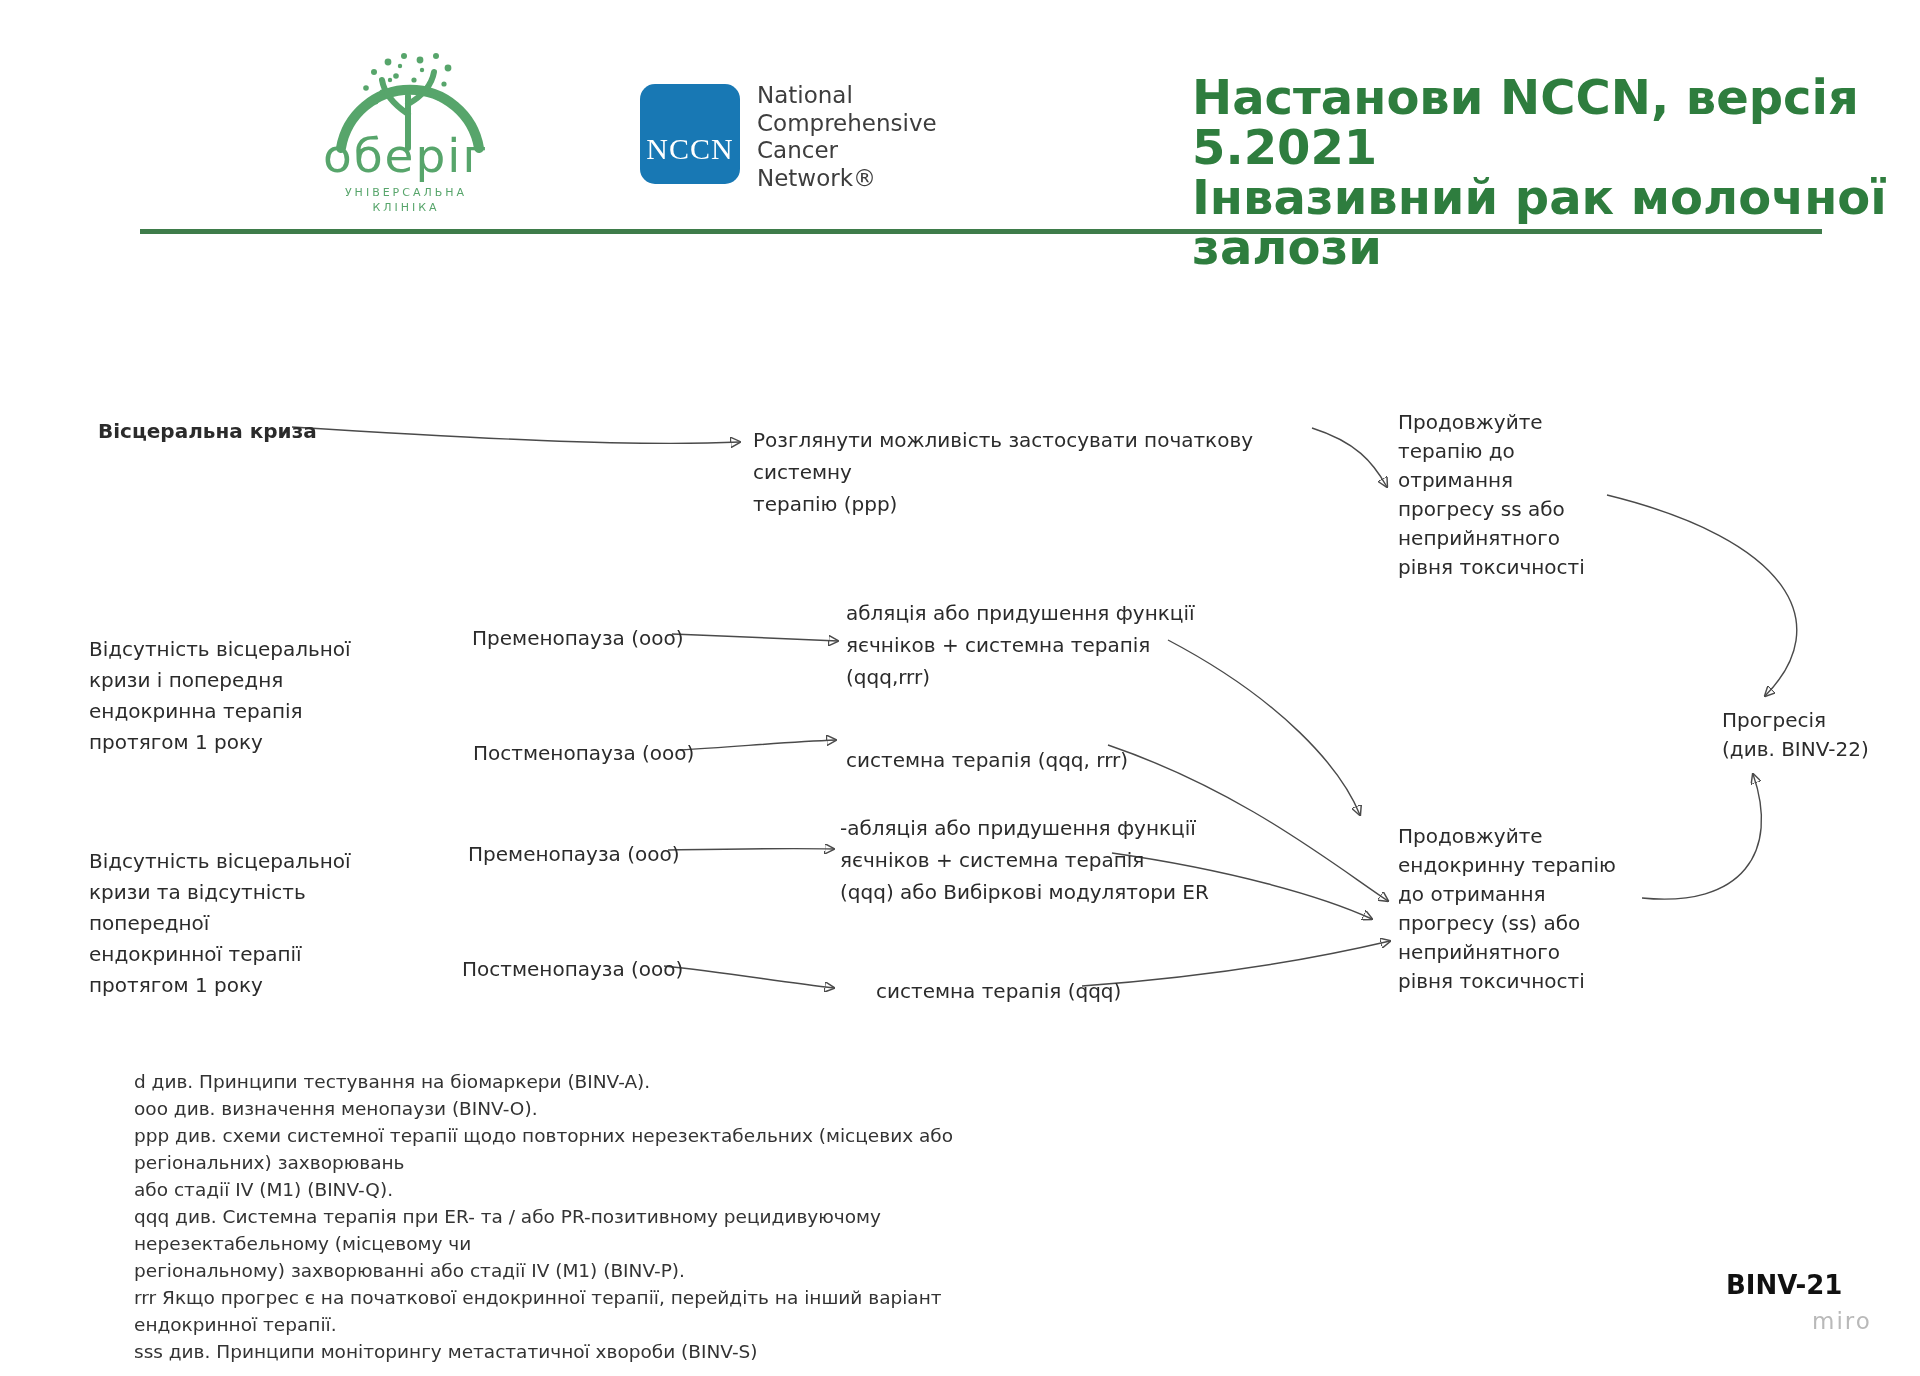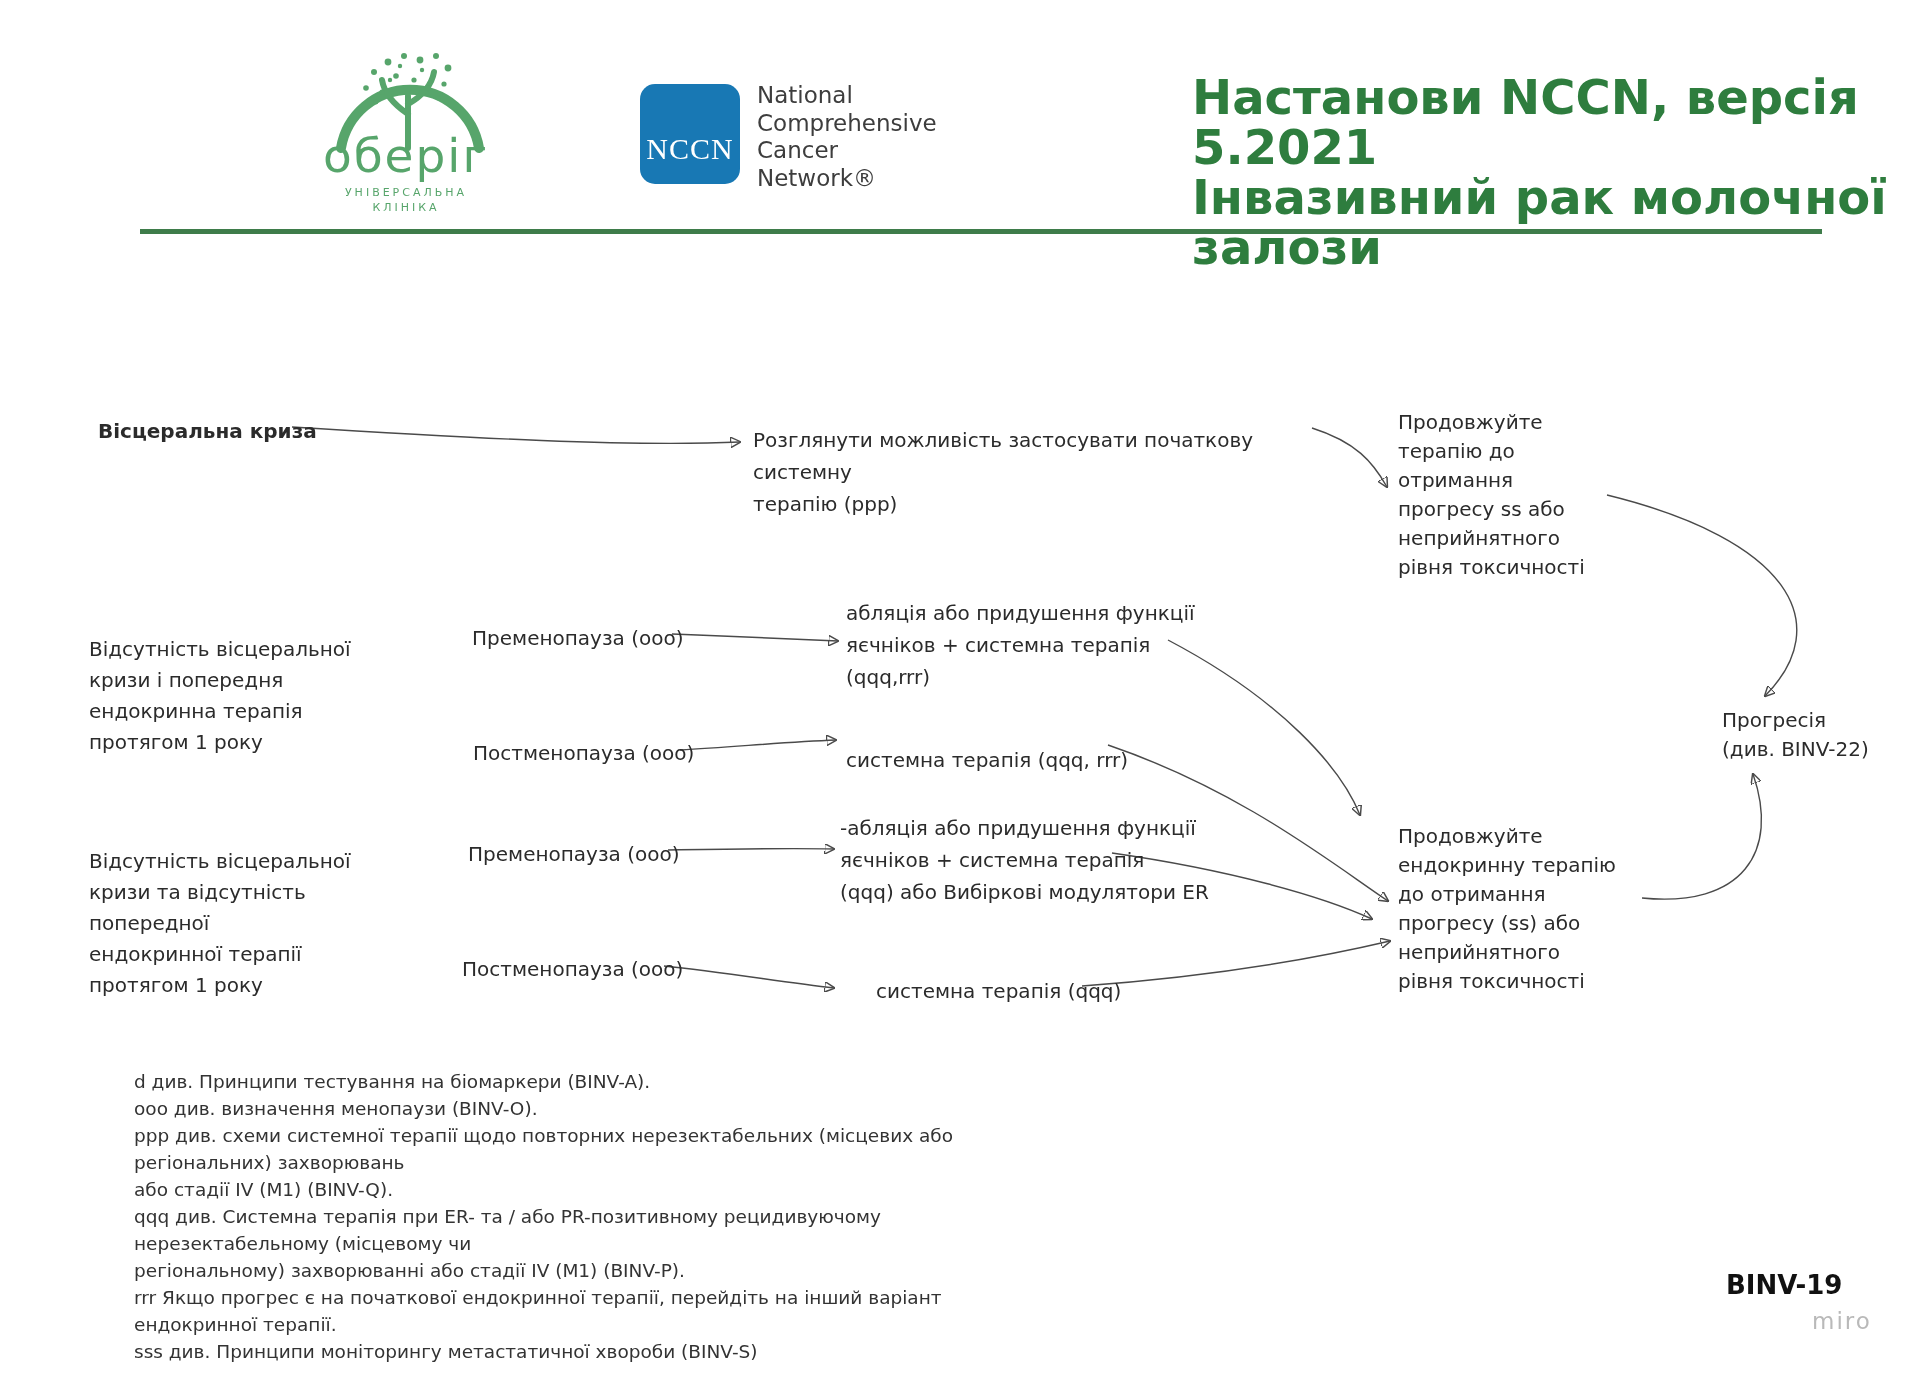--- a/index.html
+++ b/index.html
@@ -184,16 +184,16 @@
 ppp див. схеми системної терапії щодо повторних нерезектабельних (місцевих або
 регіональних) захворювань
 або стадії IV (M1) (BINV-Q).
 qqq див. Системна терапія при ER- та / або PR-позитивному рецидивуючому
 нерезектабельному (місцевому чи
 регіональному) захворюванні або стадії IV (M1) (BINV-P).
 rrr Якщо прогрес є на початкової ендокринної терапії, перейдіть на інший варіант
 ендокринної терапії.
 sss див. Принципи моніторингу метастатичної хвороби (BINV-S)</div>
 
-  <div class="page-id">BINV-19</div>
+  <div class="page-id">BINV-21</div>
   <div class="watermark">miro</div>
 
 </div>
 
 </body></html>

